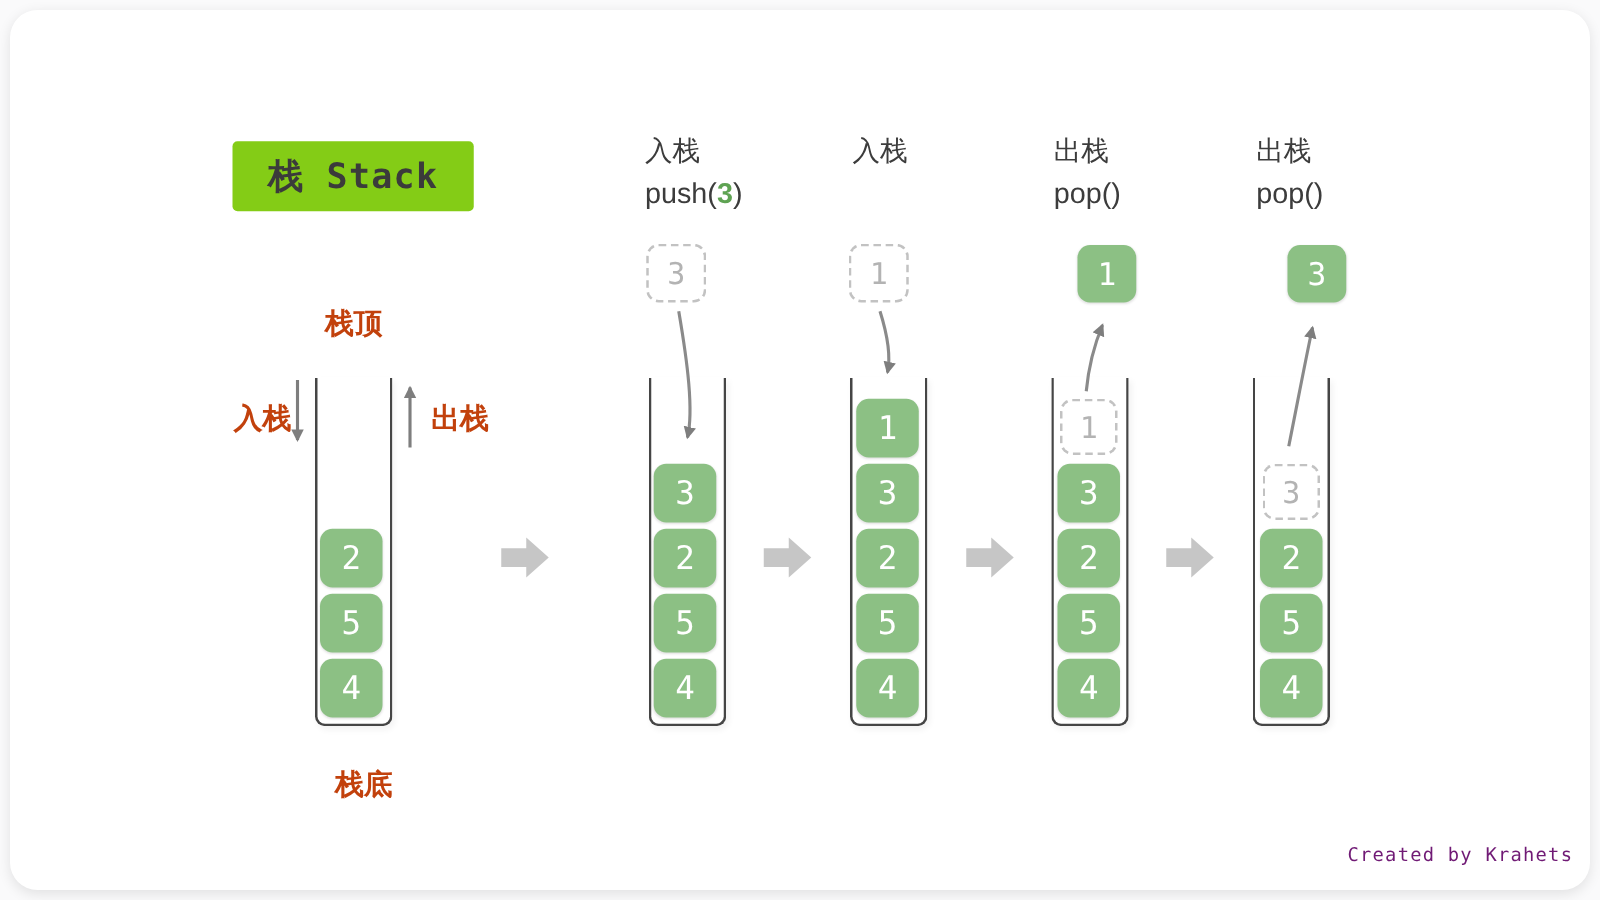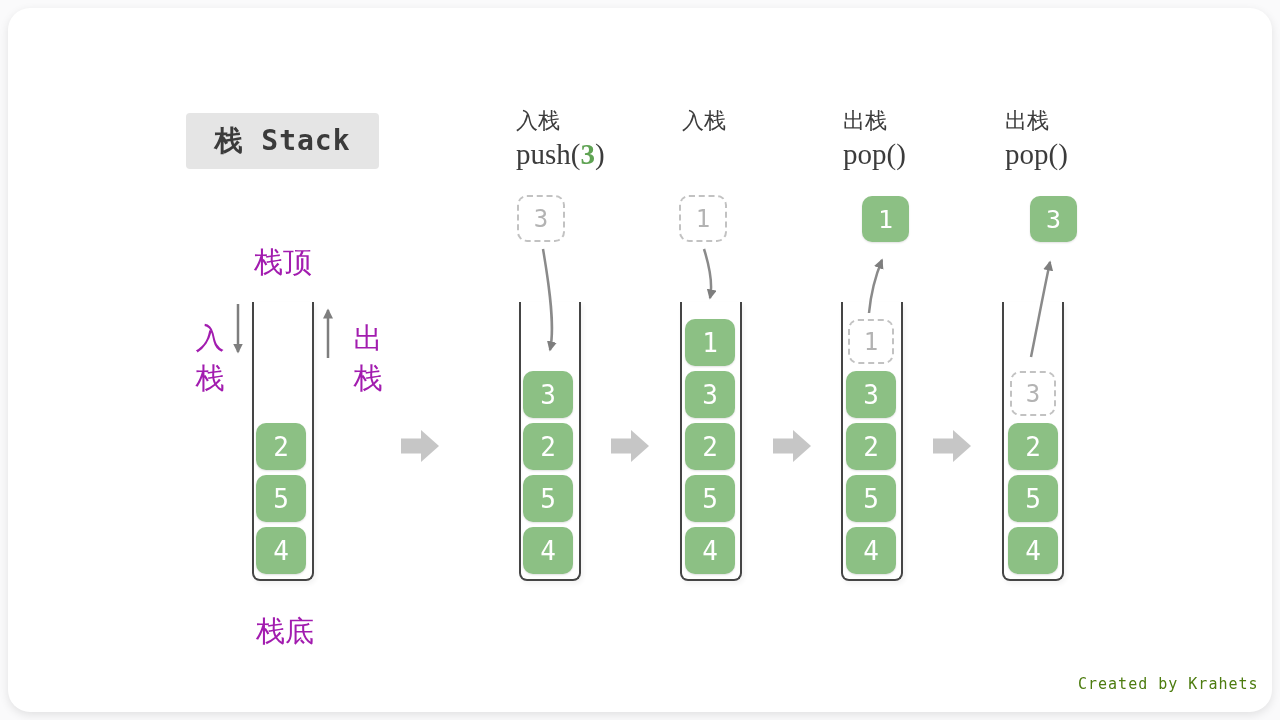--- a/index.html
+++ b/index.html
@@ -10,37 +10,37 @@
     position:relative;overflow:hidden;
   }
   .card{
     position:absolute;left:8px;top:8px;width:1264px;height:704px;
     background:#FFFFFF;border-radius:22px;
     box-shadow:0 3px 10px rgba(0,0,0,0.10);
   }
   
   .title-box{
     position:absolute;left:186px;top:113px;width:193px;height:56px;
-    background:#e5e5e5;border-radius:4px;
+    background:#84cc16;border-radius:4px;
     display:flex;align-items:center;justify-content:center;
     font-family:"DejaVu Sans Mono", monospace;
     font-size:28px;font-weight:bold;color:#3B3B3B;letter-spacing:1px;
   }
   
-  .cjk-bold{font-weight:normal;color:#a21caf;font-size:29px;}
+  .cjk-bold{font-weight:bold;color:#c2410c;font-size:23px;}
   .lbl-top   {position:absolute;left:252px;top:243px;width:62px;text-align:center;}
   .lbl-bottom{position:absolute;left:252px;top:612px;width:62px;text-align:right;}
   .lbl-push  {position:absolute;left:186px;top:319px;width:48px;text-align:center;}
   .lbl-pop   {position:absolute;left:344px;top:319px;width:48px;text-align:center;}
   
   .op{position:absolute;top:106px;width:150px;color:#3C3C3C;}
   .op .cjk{font-size:22px;line-height:30px;}
   .op .code{
-    font-family:Liberation Serif, serif;
-    font-size:29px;line-height:36px;color:#3C3C3C;
+    font-family:Liberation Sans, sans-serif;
+    font-size:23px;line-height:36px;color:#3C3C3C;
   }
   .op .code .num{font-weight:bold;color:#5FA353;}
   .op1{left:516px;} .op2{left:682px;} .op3{left:843px;} .op4{left:1005px;}
   
   .well{
     position:absolute;top:302px;height:279px;width:62px;
     border-left:2px solid #454545;border-right:2px solid #454545;
     border-bottom:2px solid #454545;
     border-radius:0 0 8px 8px;background:#FFFFFF;
     box-shadow:2px 3px 5px rgba(0,0,0,0.05);
@@ -69,21 +69,21 @@
   .float-ghost{width:48px;height:47px;}
   .f2{left:517px;top:195px;} .f3{left:679px;top:195px;}
   .float-solid{width:47px;height:46px;font-size:25px;}
   .f4{left:862px;top:196px;} .f5{left:1030px;top:196px;}
   
   .overlay{position:absolute;left:0;top:0;width:1280px;height:720px;pointer-events:none;}
   
   .watermark{
     position:absolute;left:1078px;top:675px;
     font-family:"DejaVu Sans Mono", monospace;font-size:15px;
-    color:#4d7c0f;letter-spacing:1px;
+    color:#701a75;letter-spacing:1px;
   }
 </style>
 </head>
 <body>
 
 <div class="card"></div>
 
 <div class="title-box">栈 Stack</div>
 
 <div class="cjk-bold lbl-top">栈顶</div>

